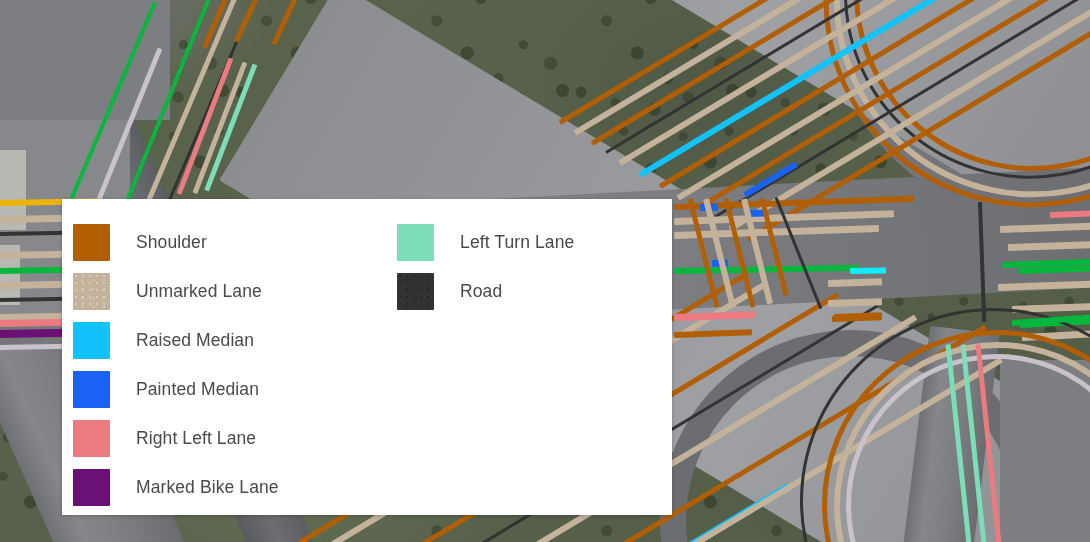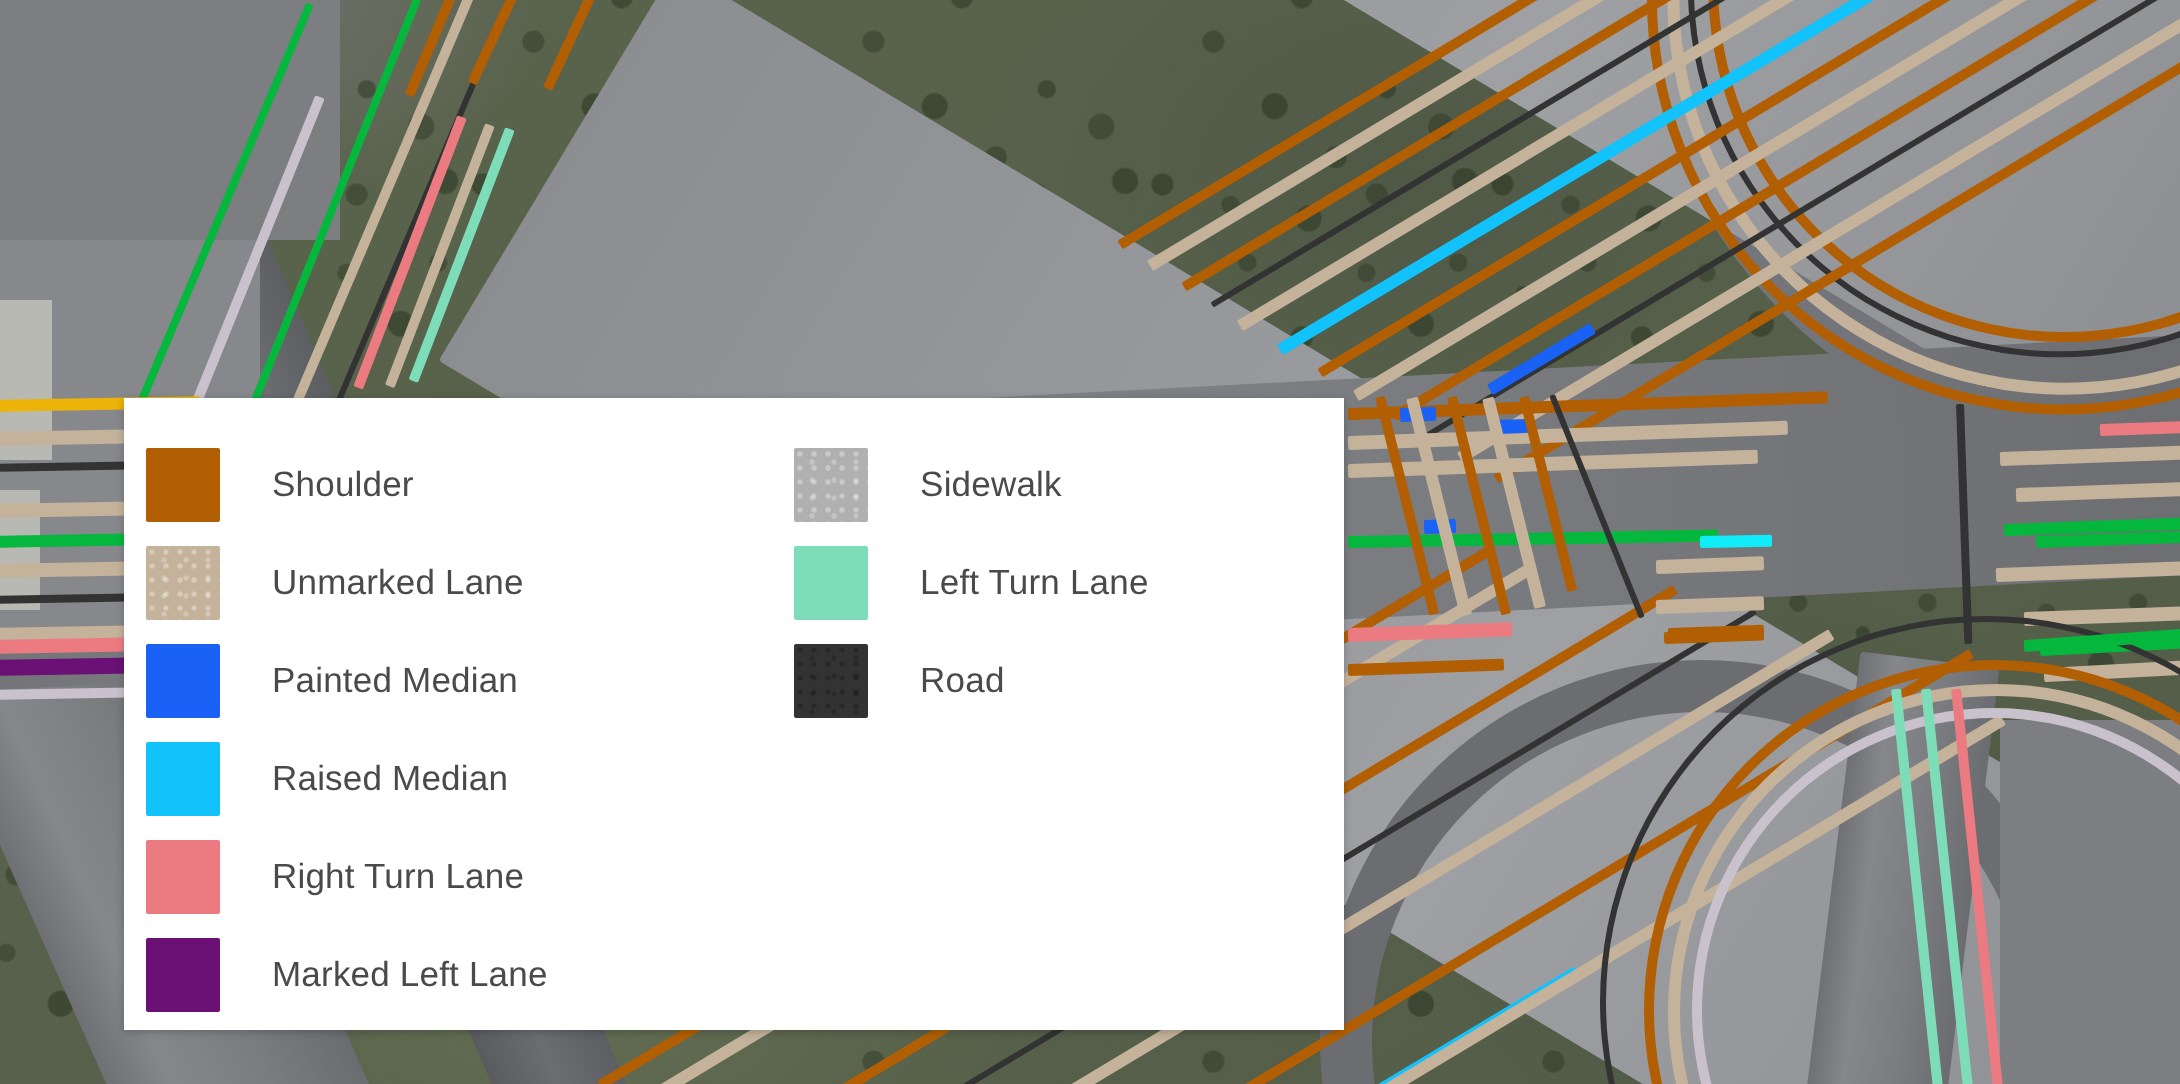--- a/index.html
+++ b/index.html
@@ -274,42 +274,38 @@
     <div class="legend-col col-left">
       <div class="legend-row">
         <span class="swatch" style="background:#b25f04;"></span>
         <span class="legend-label">Shoulder</span>
       </div>
       <div class="legend-row">
         <span class="swatch textured" style="background-color:#c4b29b;"></span>
         <span class="legend-label">Unmarked Lane</span>
       </div>
       <div class="legend-row">
+        <span class="swatch" style="background:#12c2fb;"></span>
+        <span class="legend-label">Raised Median</span>
+      </div>
+      <div class="legend-row">
         <span class="swatch" style="background:#1a62f5;"></span>
         <span class="legend-label">Painted Median</span>
       </div>
       <div class="legend-row">
-        <span class="swatch" style="background:#12c2fb;"></span>
-        <span class="legend-label">Raised Median</span>
-      </div>
-      <div class="legend-row">
         <span class="swatch" style="background:#ec7b81;"></span>
-        <span class="legend-label">Right Turn Lane</span>
+        <span class="legend-label">Right Left Lane</span>
       </div>
       <div class="legend-row">
         <span class="swatch" style="background:#6b1175;"></span>
-        <span class="legend-label">Marked Left Lane</span>
+        <span class="legend-label">Marked Bike Lane</span>
       </div>
     </div>
 
     <div class="legend-col col-right">
-      <div class="legend-row">
-        <span class="swatch textured" style="background-color:#b0b0b0;"></span>
-        <span class="legend-label">Sidewalk</span>
-      </div>
       <div class="legend-row">
         <span class="swatch" style="background:#7dddb8;"></span>
         <span class="legend-label">Left Turn Lane</span>
       </div>
       <div class="legend-row">
         <span class="swatch textured-dark" style="background-color:#333333;"></span>
         <span class="legend-label">Road</span>
       </div>
     </div>
 

